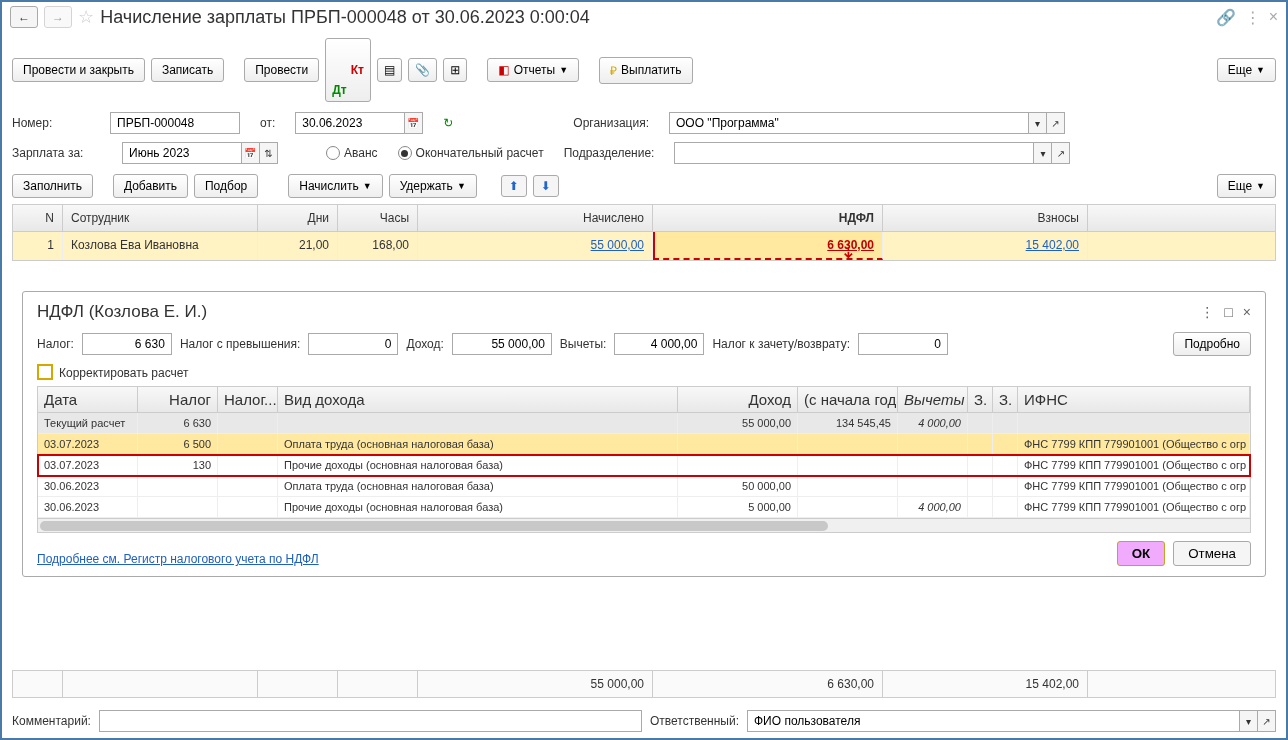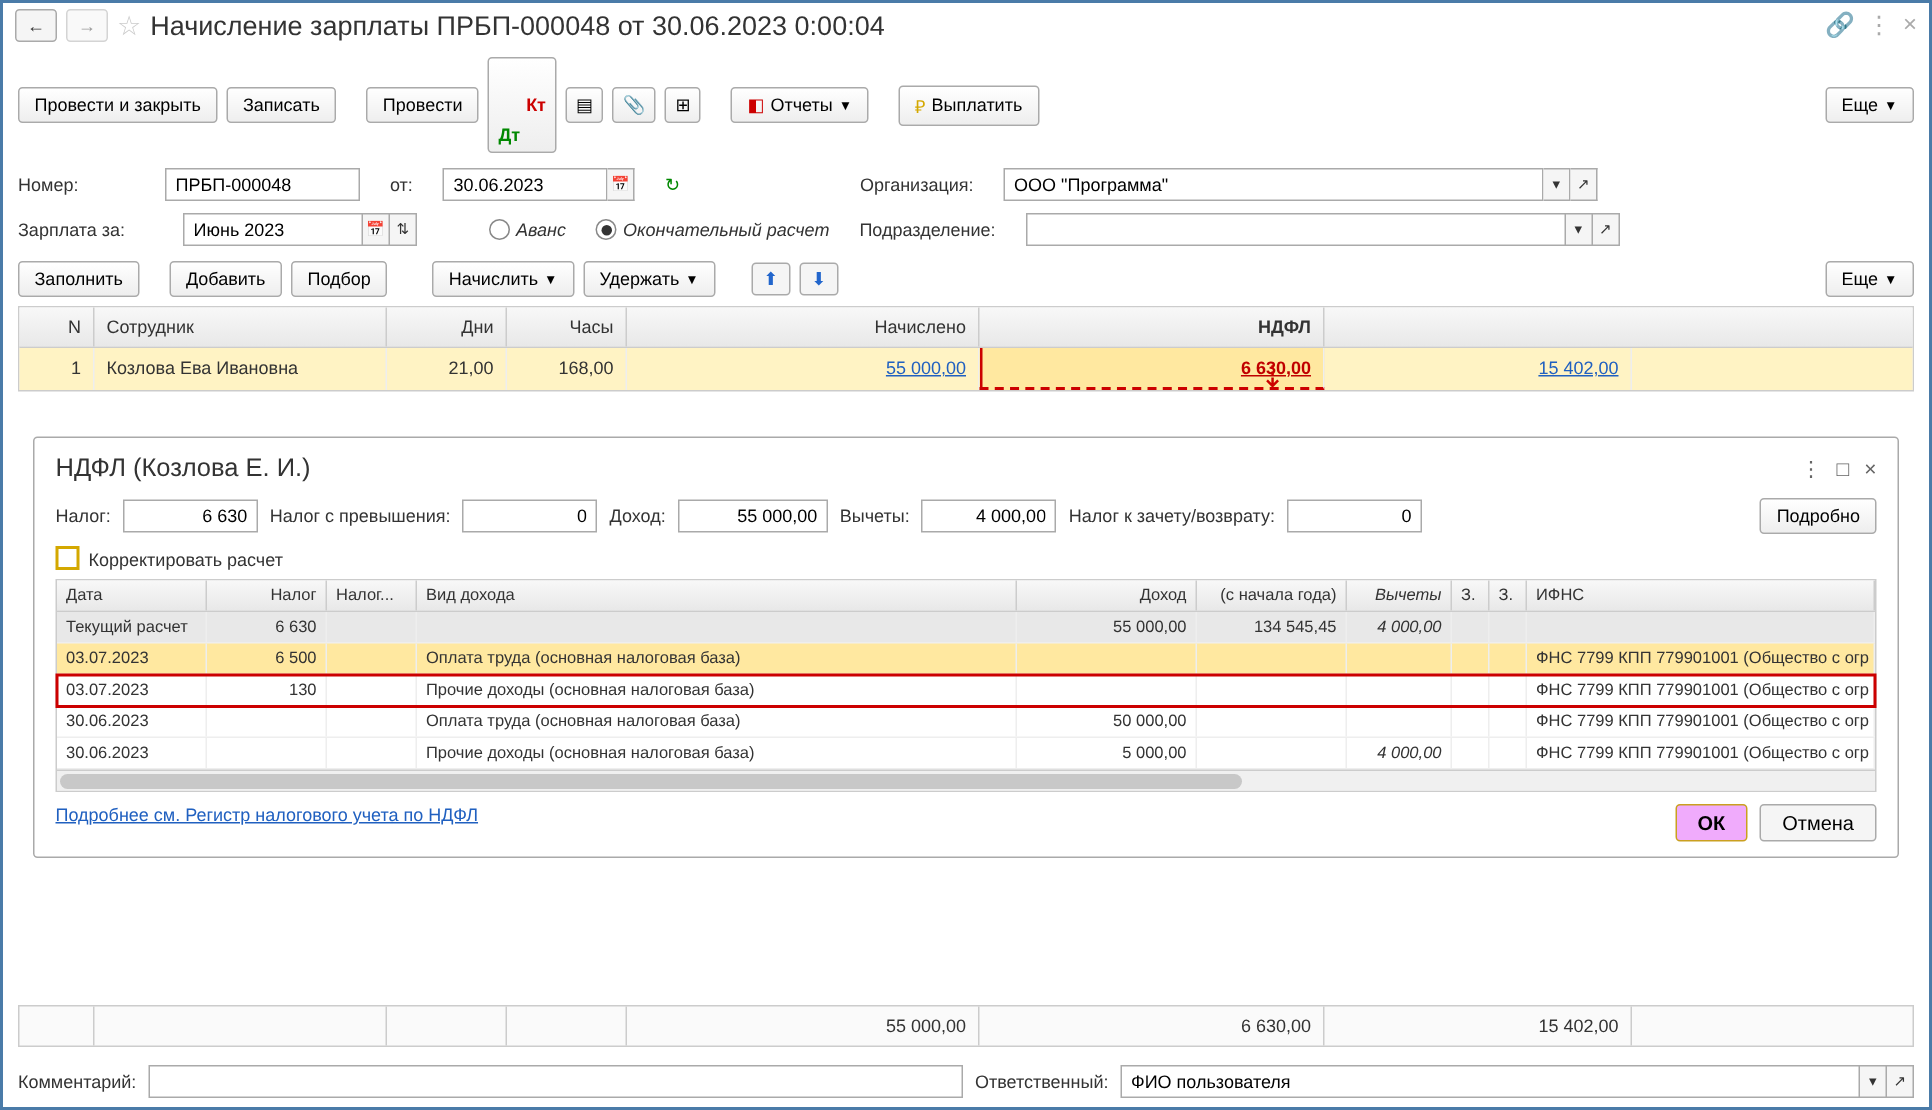--- a/index.html
+++ b/index.html
@@ -22,21 +22,21 @@
 .btn .chev { font-size: 9px; }
 .toolbar-spacer { flex: 1; }
 .icon-dt { color: #080; font-weight: bold; margin-top: 40px;} .icon-kt{color:#c00;font-weight:bold;}
 
 
 .form-row { display: flex; align-items: center; padding: 4px 10px; gap: 20px; }
 .form-row label { font-size: 12px; }
 .input { border: 1px solid #aaa; padding: 3px 6px; font-size: 12px; background: #fff; }
 .input-wrap { display: flex; }
 .input-btn { width: 18px; border: 1px solid #aaa; border-left: none; background: #f5f5f5; display: flex; align-items: center; justify-content: center; cursor: pointer; font-size: 10px; }
-.radio { display: flex; align-items: center; gap: 4px; font-style: italic; }
+.radio { display: flex; align-items: center; gap: 4px; }
 .radio .dot { width: 14px; height: 14px; border: 1px solid #888; border-radius: 50%; display: flex; align-items: center; justify-content: center; }
 .radio .dot.checked::after { content: ''; width: 7px; height: 7px; background: #333; border-radius: 50%; }
 
 
 .action-row { display: flex; align-items: center; padding: 6px 10px; gap: 6px; }
 .arrow-btn { width: 26px; height: 22px; border: 1px solid #aaa; background: #f5f5f5; border-radius: 3px; display: flex; align-items: center; justify-content: center; cursor: pointer; }
 
 
 .main-table { margin: 0 10px; border: 1px solid #ccc; }
 .main-table-hdr { display: flex; background: linear-gradient(#f8f8f8,#e8e8e8); border-bottom: 1px solid #ccc; }
@@ -67,41 +67,41 @@
 .detail-fields { display: flex; align-items: center; gap: 8px; margin-bottom: 8px; }
 .detail-fields .input { width: 90px; text-align: right; }
 .detail-fields .wide { width: 100px; }
 
 .checkbox-row { display: flex; align-items: flex-end; gap: 6px; margin-bottom: 6px; }
 .checkbox { width: 16px; height: 16px; border: 2px solid #d4a800; background: #fff; }
 
 
 .detail-table { border: 1px solid #ccc; margin-bottom: 8px; }
 .dt-hdr { display: flex; background: linear-gradient(#f8f8f8,#e8e8e8); border-bottom: 1px solid #ccc; }
-.dt-hdr > div { padding: 4px 6px; border-right: 1px solid #ccc; font-size: 11px; overflow: hidden; white-space: nowrap; }
+.dt-hdr > div { padding: 4px 6px; border-right: 1px solid #ccc; font-size: 15px; overflow: hidden; white-space: nowrap; }
 .dt-row { display: flex; border-bottom: 1px solid #eee; }
 .dt-row > div { padding: 4px 6px; border-right: 1px solid #eee; font-size: 11px; overflow: hidden; white-space: nowrap; }
 .dt-row.summary { background: #e8e8e8; font-weight: normal; }
 .dt-row.yel { background: #ffe8a0; }
 .dt-row.redbox { outline: 2px solid #c00; outline-offset: -1px; position: relative; z-index: 1; }
 .dc-date { width: 100px; }
 .dc-tax { width: 80px; text-align: right; }
 .dc-tax2 { width: 60px; }
 .dc-type { width: 400px; }
 .dc-income { width: 120px; text-align: right; }
 .dc-ytd { width: 100px; text-align: right; }
 .dc-ded { width: 70px; text-align: right; font-style: italic; }
 .dc-3a { width: 25px; }
 .dc-3b { width: 25px; }
 .dc-ifns { flex: 1; }
 
 .scroll-track { height: 14px; background: #f0f0f0; border-top: 1px solid #ccc; position: relative; }
 .scroll-thumb { position: absolute; left: 2px; top: 2px; height: 10px; width: 65%; background: #c8c8c8; border-radius: 5px; }
 
-.detail-footer { display: flex; align-items: flex-start; margin-top: 6px; }
+.detail-footer { display: flex; align-items: flex-end; margin-top: 6px; }
 .detail-link { color: #2060c0; text-decoration: underline; cursor: pointer; font-size: 12px; }
 .detail-footer-right { margin-left: auto; display: flex; gap: 8px; }
 .btn-ok { background: #f0abfc; border: 1px solid #caa020; padding: 4px 14px; border-radius: 3px; font-weight: bold; cursor: pointer; }
 .btn-cancel { background: #f5f5f5; border: 1px solid #aaa; padding: 4px 14px; border-radius: 3px; cursor: pointer; }
 
 
 .totals { position: absolute; bottom: 40px; left: 10px; right: 10px; display: flex; border: 1px solid #ccc; background: #fafafa; }
 .totals > div { padding: 6px 8px; border-right: 1px solid #ccc; text-align: right; }
 
 
@@ -222,20 +222,21 @@
   </div>
 
   <div class="main-table">
     <div class="main-table-hdr">
       <div class="col-n">N</div>
       <div class="col-emp">Сотрудник</div>
       <div class="col-days">Дни</div>
       <div class="col-hours">Часы</div>
       <div class="col-accr">Начислено</div>
       <div class="col-ndfl">НДФЛ</div>
+      <div class="col-contr">Взносы</div>
     </div>
     <div class="main-table-row active">
       <div class="col-n">1</div>
       <div class="col-emp">Козлова Ева Ивановна</div>
       <div class="col-days">21,00</div>
       <div class="col-hours">168,00</div>
       <div class="col-accr"><span class="link">55 000,00</span></div>
       <div class="col-ndfl ndfl-cell-active"><span class="link" style="color:#c00000">6 630,00</span></div>
       <div class="col-contr"><span class="link">15 402,00</span></div>
     </div>

